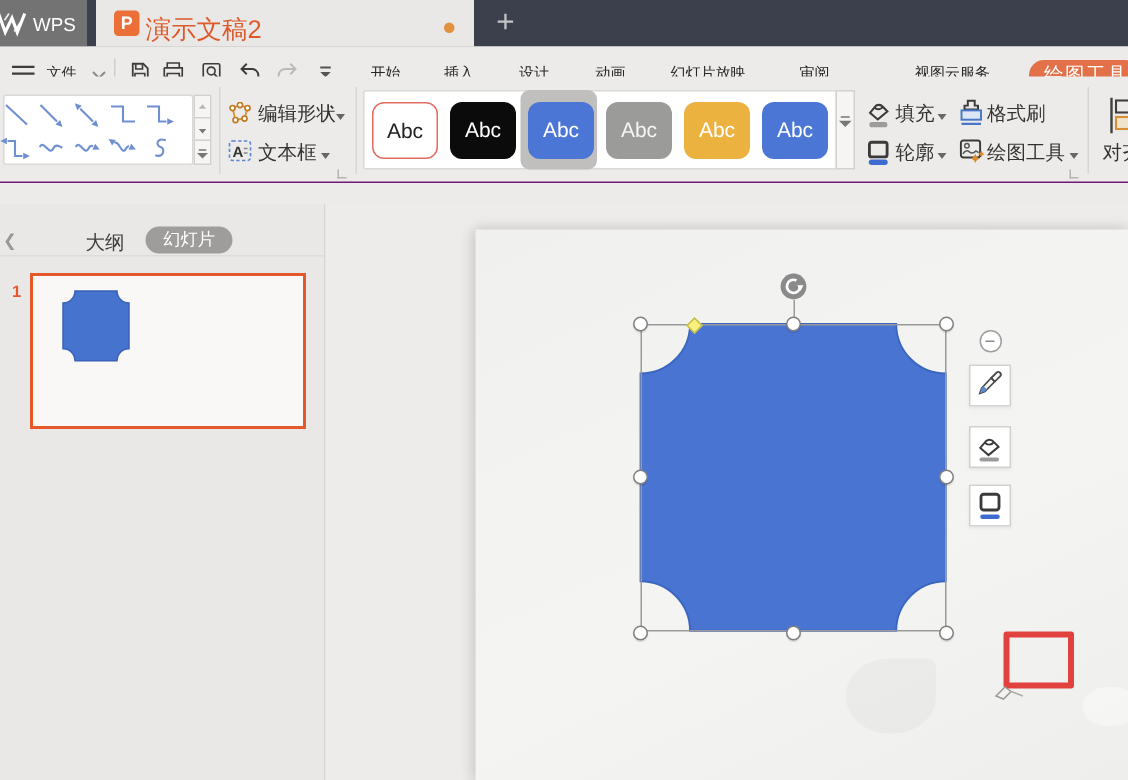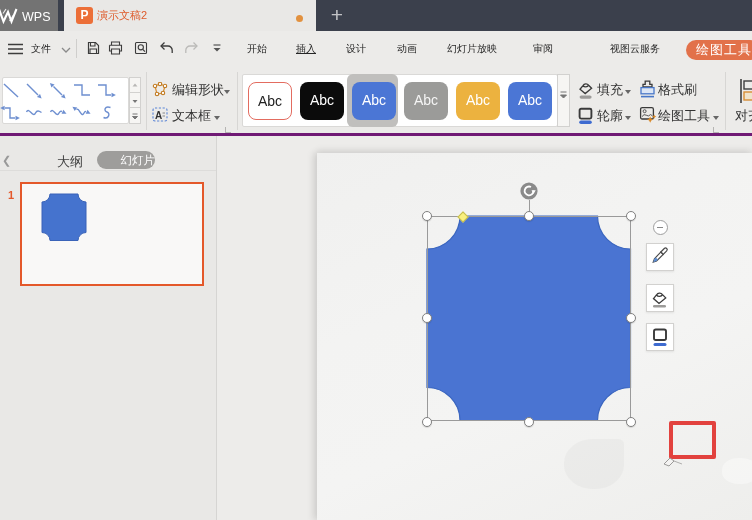--- a/index.html
+++ b/index.html
@@ -11,21 +11,21 @@
   #titlebar { position:absolute; left:0; top:0; width:752px; height:31px; background:#3B404C; }
   #wpsblock { position:absolute; left:0; top:0; width:58px; height:31px; background:#737373; color:#fff; font-size:14px; }
   #tabzone { position:absolute; left:64px; top:0; width:252px; height:31px; background:#E9E8E6; }
   #plusbtn { position:absolute; left:323px; top:2px; width:28px; height:28px; color:#C2C3C6; font-size:21px; text-align:center; line-height:26px; font-weight:400;}
 
   
   #menurow { position:absolute; left:0; top:31px; width:752px; height:34px; background:#ECEBE9; }
   .mtab { position:absolute; top:11px; font-size:10px; color:#262626; white-space:nowrap; }
 
   
-  #ribbon { position:absolute; left:0; top:65px; width:752px; height:71px; background:#ECEBE9; border-bottom:3px solid #701a75; }
+  #ribbon { position:absolute; left:0; top:51px; width:752px; height:71px; background:#ECEBE9; border-bottom:1px solid #701a75; }
   .vsep { position:absolute; width:1px; background:#D7D6D4; }
   .whitebox { position:absolute; background:#FFFFFF; border:1px solid #DAD9D7; border-radius:2px; }
   .abc { position:absolute; width:44px; height:38px; top:17px; border-radius:8px; font-size:14px; text-align:center; line-height:36px; }
   .ribtext { position:absolute; font-size:13px; color:#333; white-space:nowrap; }
   .ddarrow { position:absolute; width:0; height:0; border-left:3.5px solid transparent; border-right:3.5px solid transparent; border-top:4px solid #666; }
 
   
   #panel { position:absolute; left:0; top:136px; width:217px; height:384px; background:#E9E8E6; border-right:1px solid #D6D5D3; }
   #panelhead { position:absolute; left:0; top:0; width:216px; height:35px; border-bottom:1px solid #DDDCDA; }
   #thumb { position:absolute; left:20px; top:46px; width:184px; height:104px; background:#F9F8F7; border:2px solid #E4582A; }
@@ -46,21 +46,21 @@
   <div id="titlebar">
     <div id="wpsblock">
       <svg width="58" height="31" viewBox="0 0 58 31">
         <path d="M-1 9 L3.5 21.5 L8 12 L11.5 21.5 L16.5 9" fill="none" stroke="#fff" stroke-width="2.1" stroke-linejoin="miter"></path>
         <path d="M3 13.5 L6 9 M9.5 21 L13.5 15" fill="none" stroke="#fff" stroke-width="1.2" opacity="0.85"></path>
         <text x="22" y="20.5" fill="#fff" font-size="12.5" font-family="Liberation Sans">WPS</text>
       </svg>
     </div>
     <div id="tabzone">
       <div class="abs" style="left:12px;top:7px;width:17px;height:17px;background:#EC6F38;border-radius:3px;color:#fff;font-size:12px;font-weight:bold;text-align:center;line-height:17px;">P</div>
-      <div class="abs" style="left:33px;top:8px;font-size:11px;color:#DE5A2B;">演示文稿2</div>
+      <div class="abs" style="left:33px;top:8px;font-size:17px;color:#DE5A2B;">演示文稿2</div>
       <div class="abs" style="left:232px;top:15px;width:7px;height:7px;border-radius:50%;background:#E2913F;"></div>
     </div>
     <div id="plusbtn">+</div>
   </div>
 
   <div id="menurow">
     <svg class="abs" style="left:7px;top:11px;" width="20" height="14" viewBox="0 0 20 14">
       <path d="M1 2.5 H16 M1 7 H16 M1 11.5 H16" stroke="#3C3C3C" stroke-width="1.5"></path>
     </svg>
     <div class="mtab" style="left:31px;">文件</div>
@@ -230,21 +230,21 @@
       <rect x="4" y="2" width="14" height="8" fill="none" stroke="#3F3F3F" stroke-width="1.4"></rect>
       <rect x="4" y="13" width="10" height="8" fill="#EFE3CB" stroke="#D78E35" stroke-width="1.4"></rect>
     </svg>
     <div class="ribtext" style="left:735px;top:42px;">对齐</div>
   </div>
 
   <div id="panel">
     <div id="panelhead">
       <div class="abs" style="left:2px;top:18px;color:#999;font-size:11px;">❮</div>
       <div class="abs" style="left:57px;top:17px;font-size:13px;color:#3F3F3F;">大纲</div>
-      <div class="abs" style="left:97px;top:15px;width:58px;height:18px;background:#9E9D9B;border-radius:9px;color:#fff;font-size:11.5px;text-align:right;line-height:18px;">幻灯片</div>
+      <div class="abs" style="left:97px;top:15px;width:58px;height:18px;background:#9E9D9B;border-radius:9px;color:#fff;font-size:11.5px;text-align:center;line-height:18px;">幻灯片</div>
     </div>
     <div class="abs" style="left:8px;top:53px;color:#E4582A;font-size:11px;font-weight:bold;">1</div>
     <div id="thumb">
       <svg width="180" height="100" viewBox="0 0 180 100">
         <path d="M28 10 H56 A8 8 0 0 0 64 18 V48.5 A8 8 0 0 0 56 56.5 H28 A8 8 0 0 0 20 48.5 V18 A8 8 0 0 0 28 10 Z" fill="#4573CE" stroke="#3A63B8" stroke-width="1"></path>
       </svg>
     </div>
   </div>
 
   <div id="canvas">

